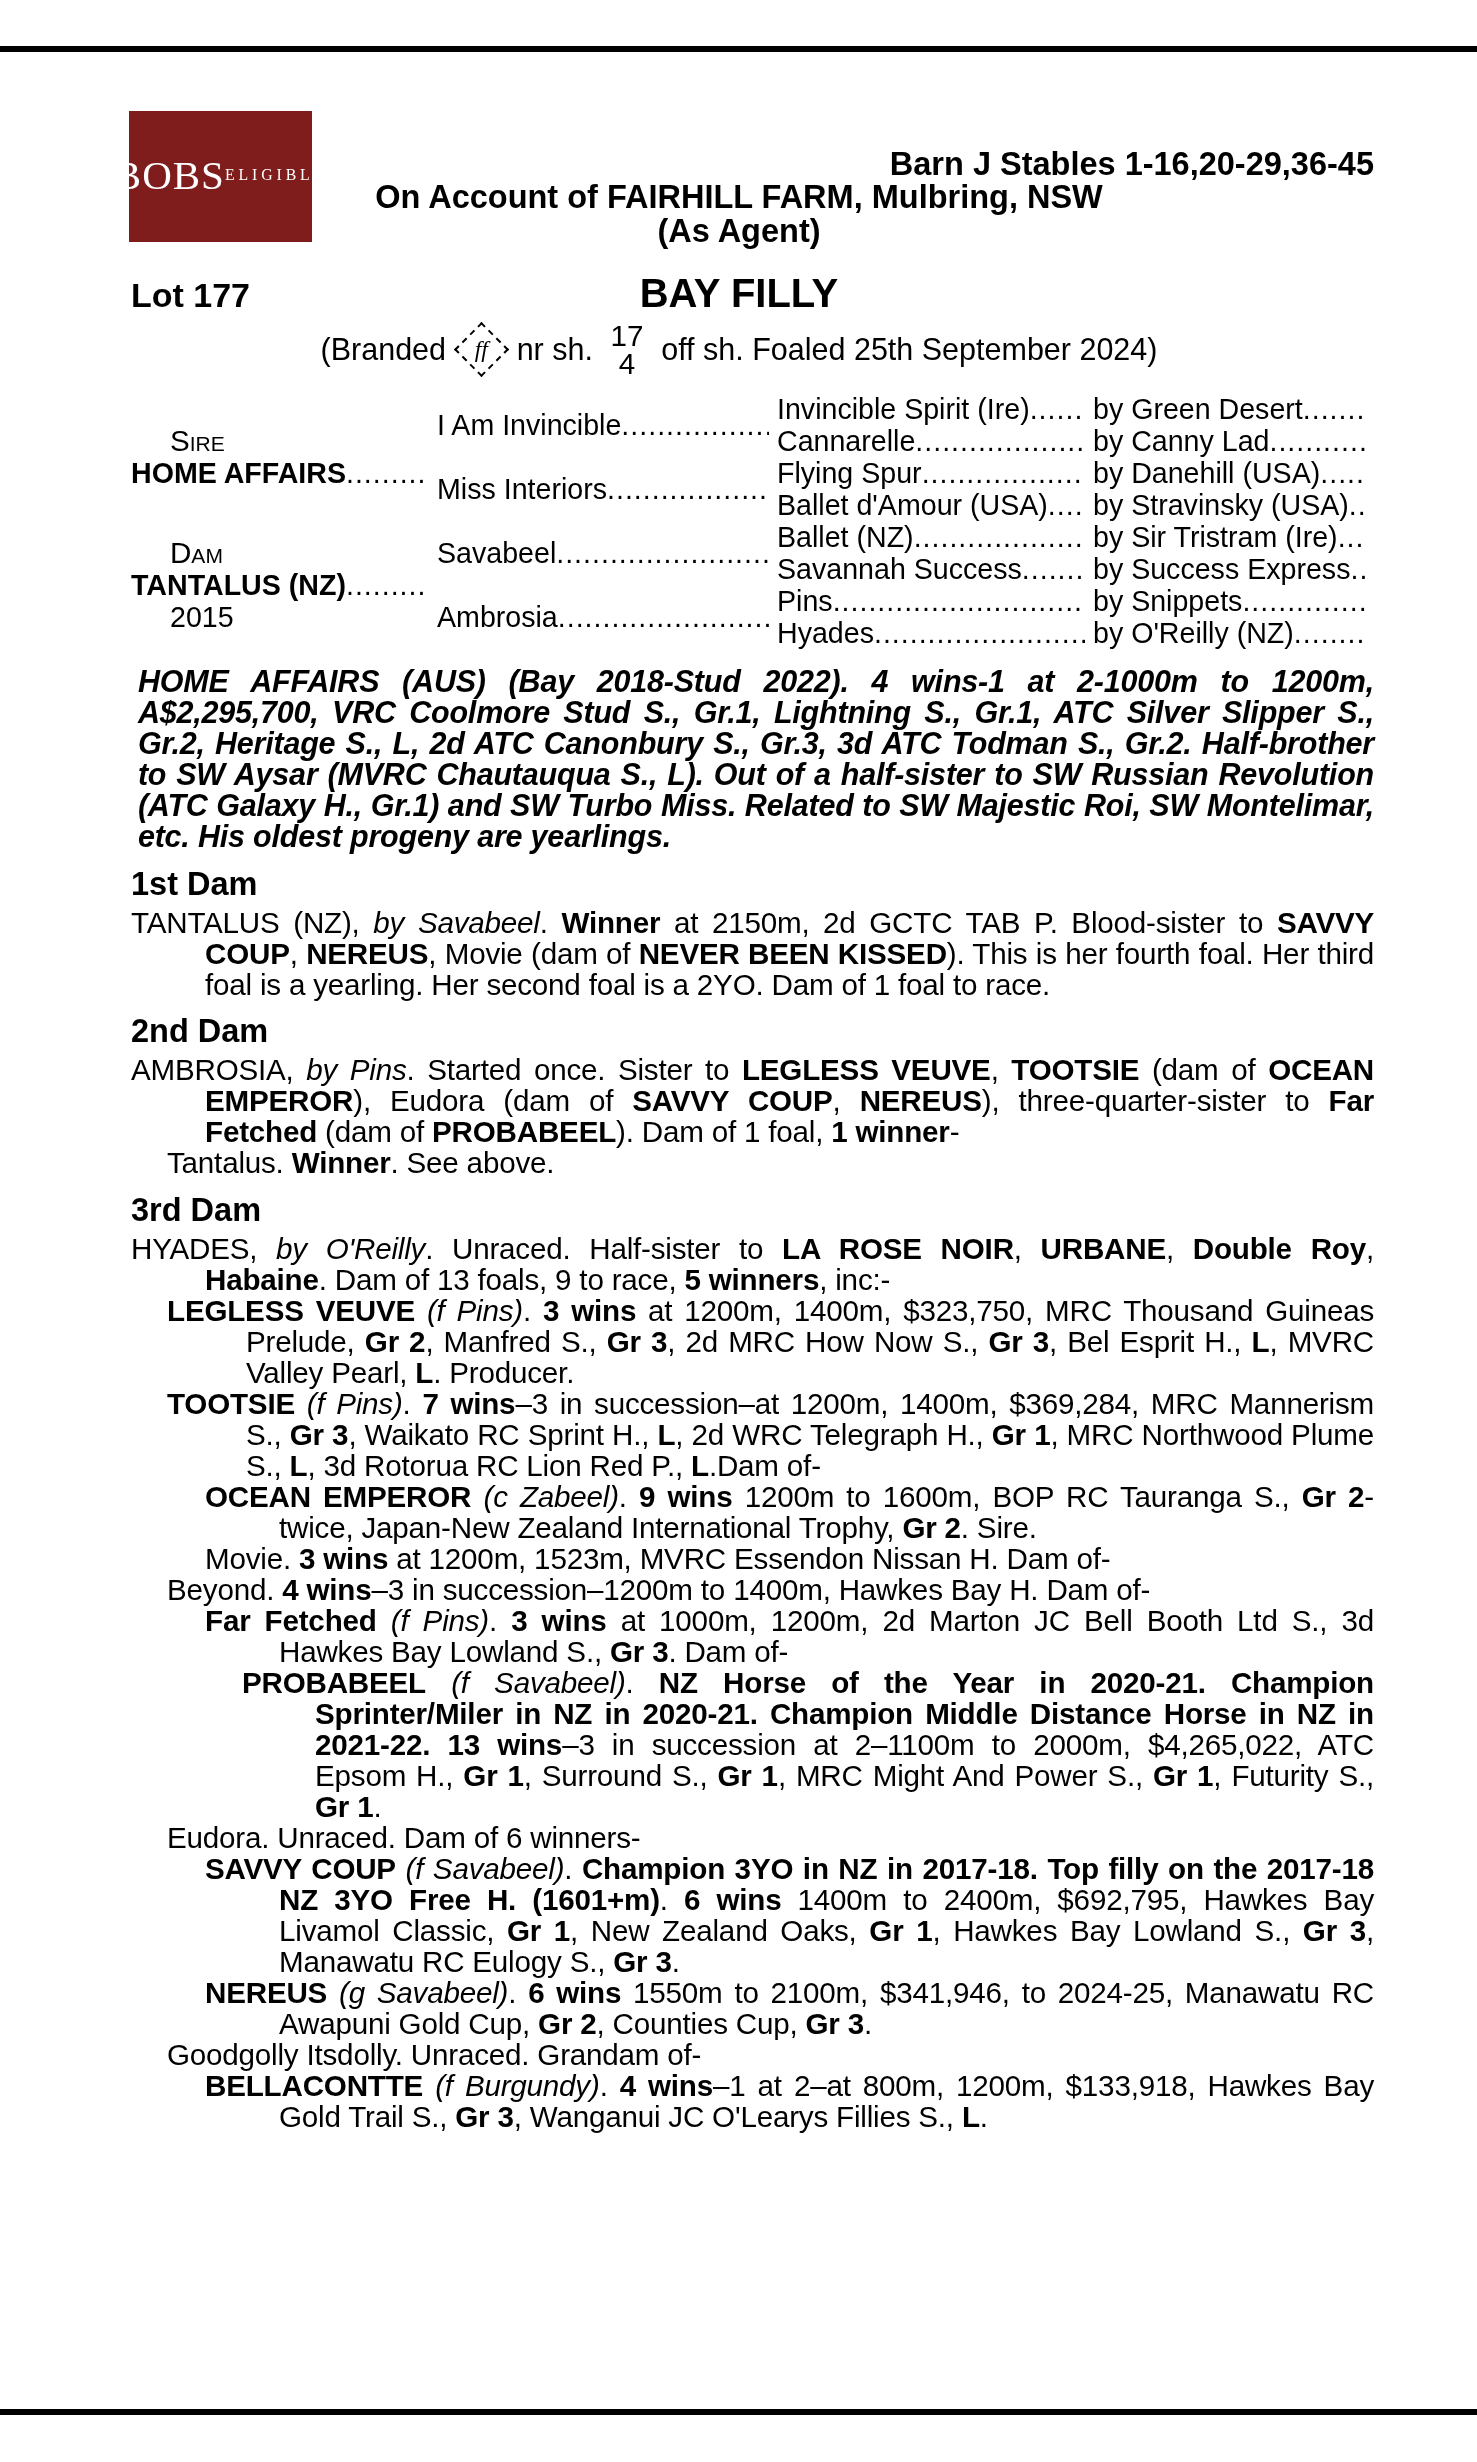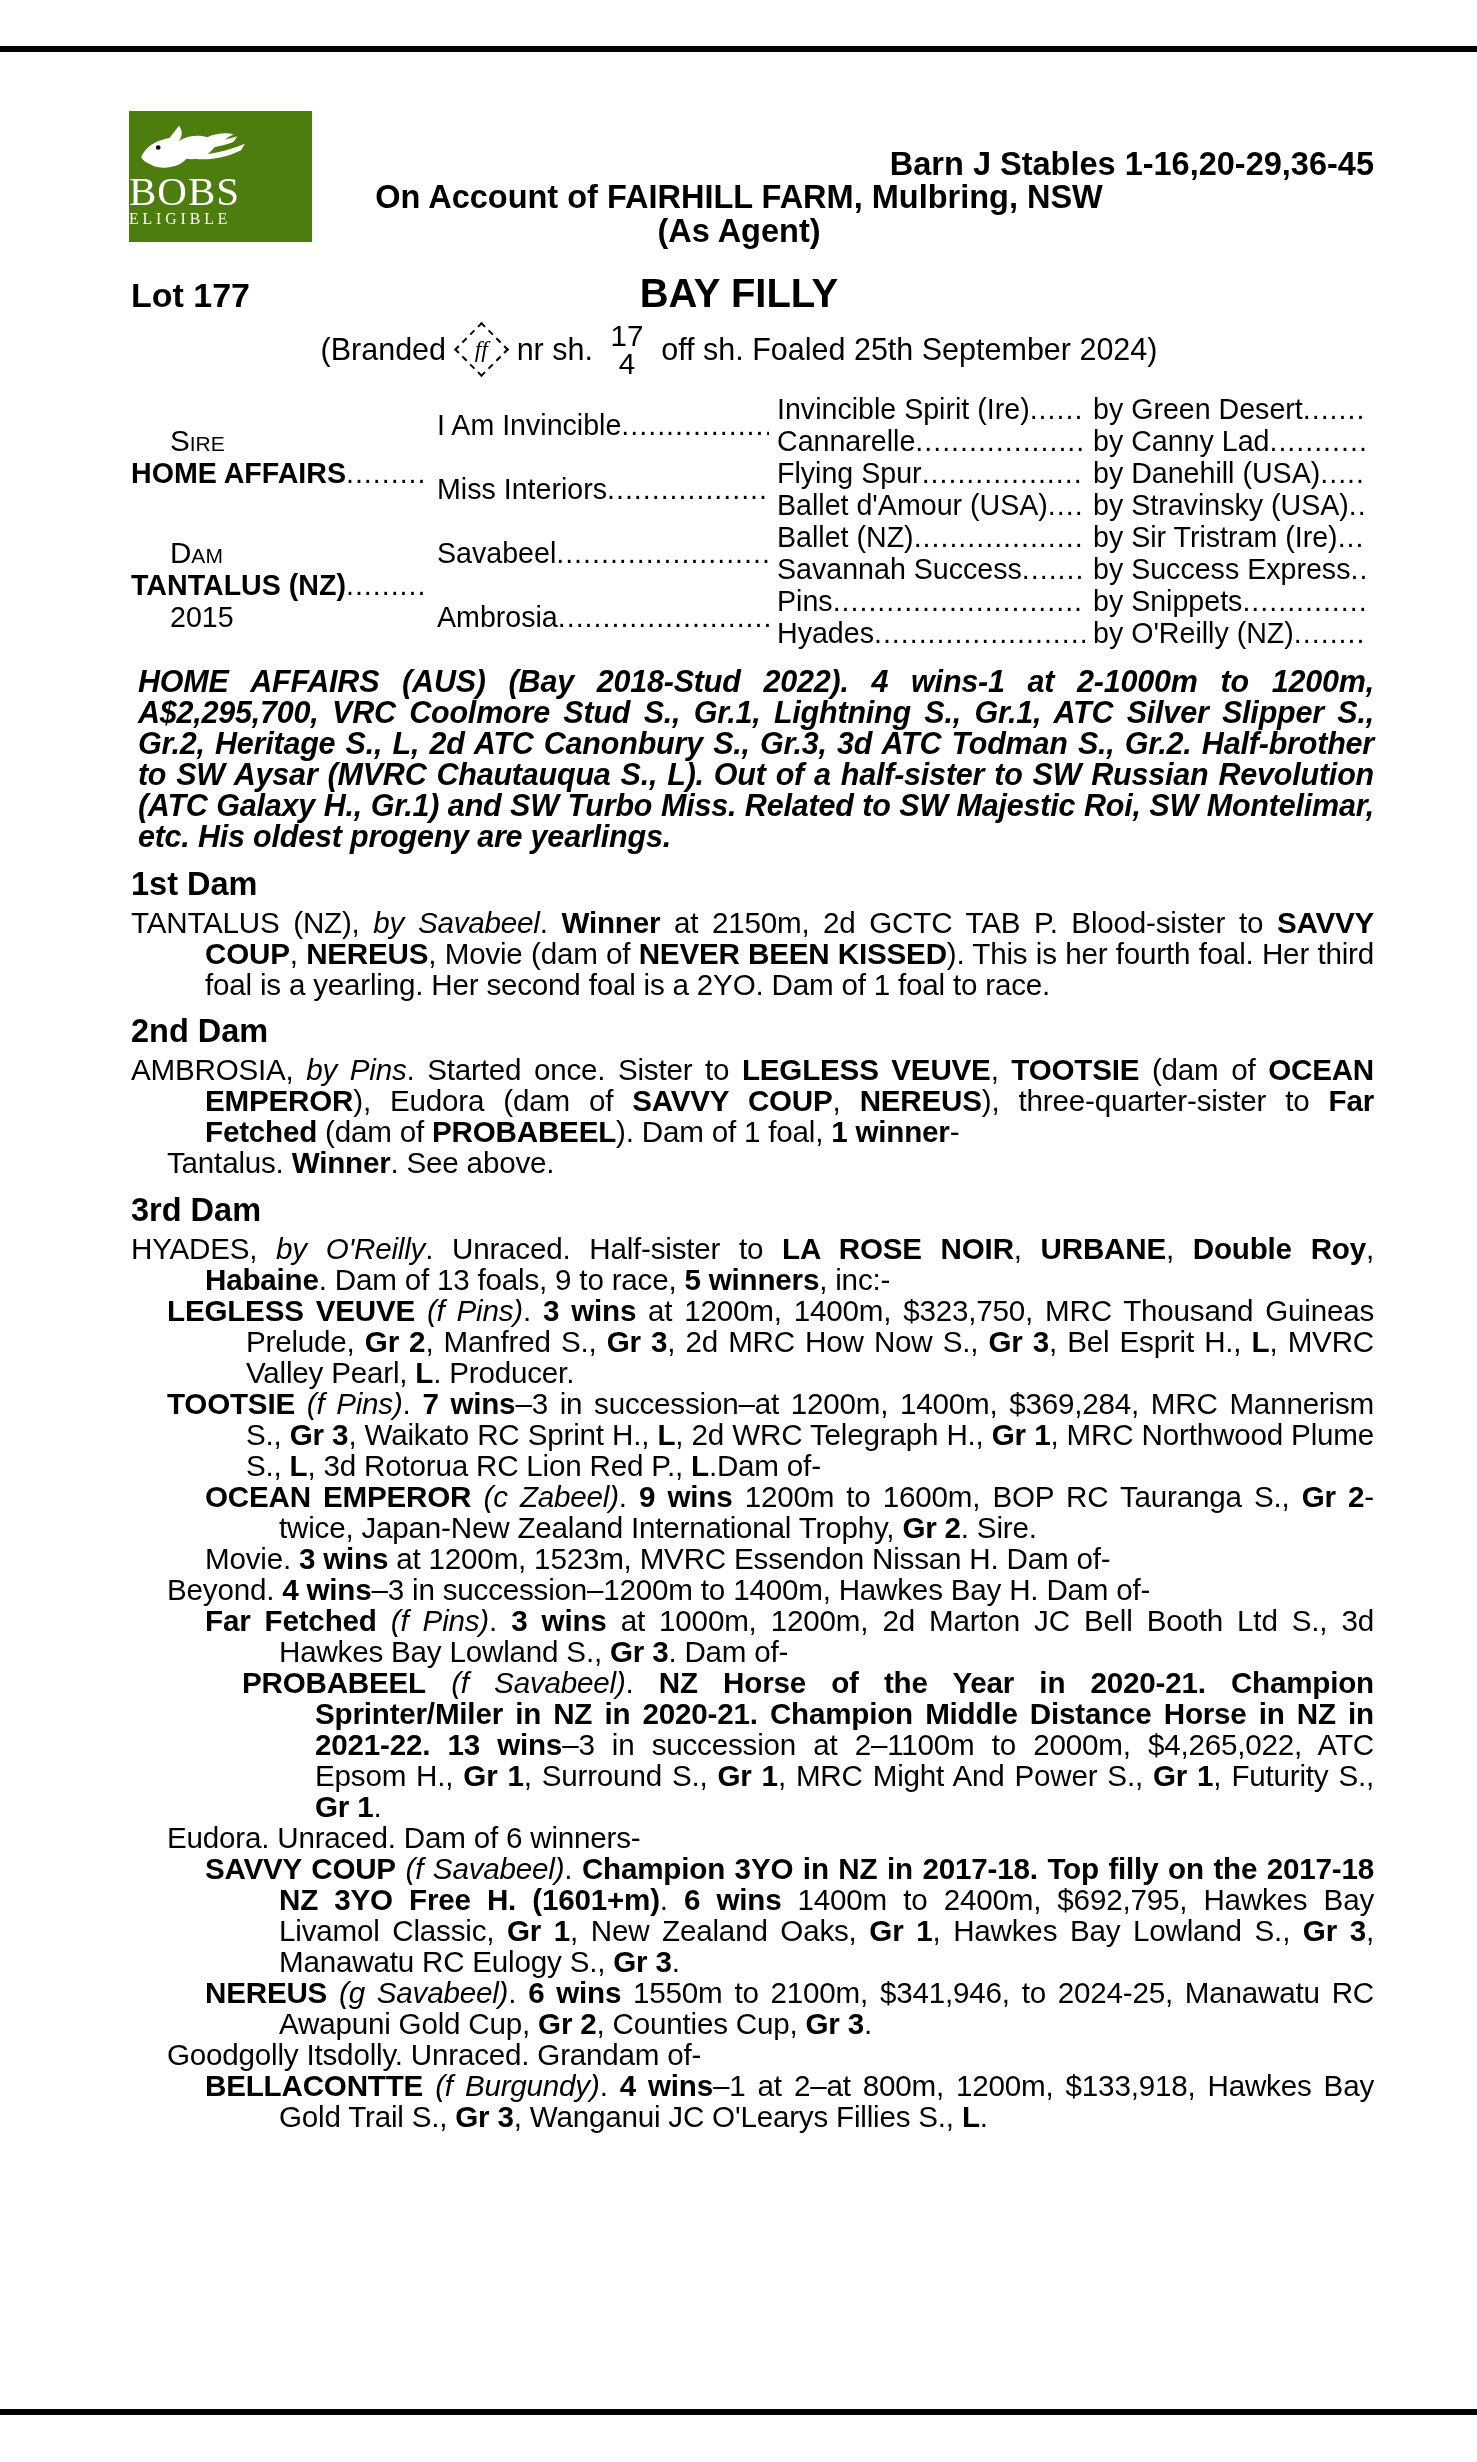--- a/index.html
+++ b/index.html
@@ -4,22 +4,22 @@
 <title>Sale Catalogue Page</title>
 <style>
   html,body{margin:0;padding:0;background:#ffffff;}
   .page{position:relative;width:1478px;height:2463px;background:#ffffff;overflow:hidden;
         font-family:"Liberation Sans", sans-serif;color:#000;}
   .rule{position:absolute;left:0;width:1478px;background:#000;}
   .rule.top{top:46px;height:5.9px;}
   .rule.bottom{top:2409px;height:5.9px;}
 
   
-  .logo{position:absolute;left:129px;top:111px;width:183px;height:131px;background:#4d7c0f;
-        display:flex;flex-direction:column;align-items:flex-start;justify-content:center;
+  .logo{position:absolute;left:129px;top:111px;width:183px;height:131px;background:#7f1d1d;
+        display:flex;flex-direction:row;align-items:center;justify-content:center;
         box-sizing:border-box;padding:3.9px 0 5.9px 0;}
   .logo-bobs{font-family:"Liberation Serif", serif;color:#fff;font-size:41px;line-height:39px;letter-spacing:1px;}
   .logo-elig{font-family:Liberation Serif, serif;color:#fff;font-size:15.8px;line-height:16.7px;letter-spacing:3.9px;}
 
   
   .barn{position:absolute;left:131px;top:148px;width:1243px;text-align:right;font-weight:bold;font-size:32.5px;line-height:33px;}
   .account{position:absolute;left:0;top:181px;width:1478px;text-align:center;font-weight:bold;font-size:32.5px;line-height:33px;}
   .agent{position:absolute;left:0;top:215px;width:1478px;text-align:center;font-weight:bold;font-size:32.5px;line-height:33px;}
   .lot{position:absolute;left:131px;top:277px;font-weight:bold;font-size:34px;line-height:37px;}
   .title{position:absolute;left:0;top:272px;width:1478px;text-align:center;font-weight:bold;font-size:40px;line-height:42px;}

